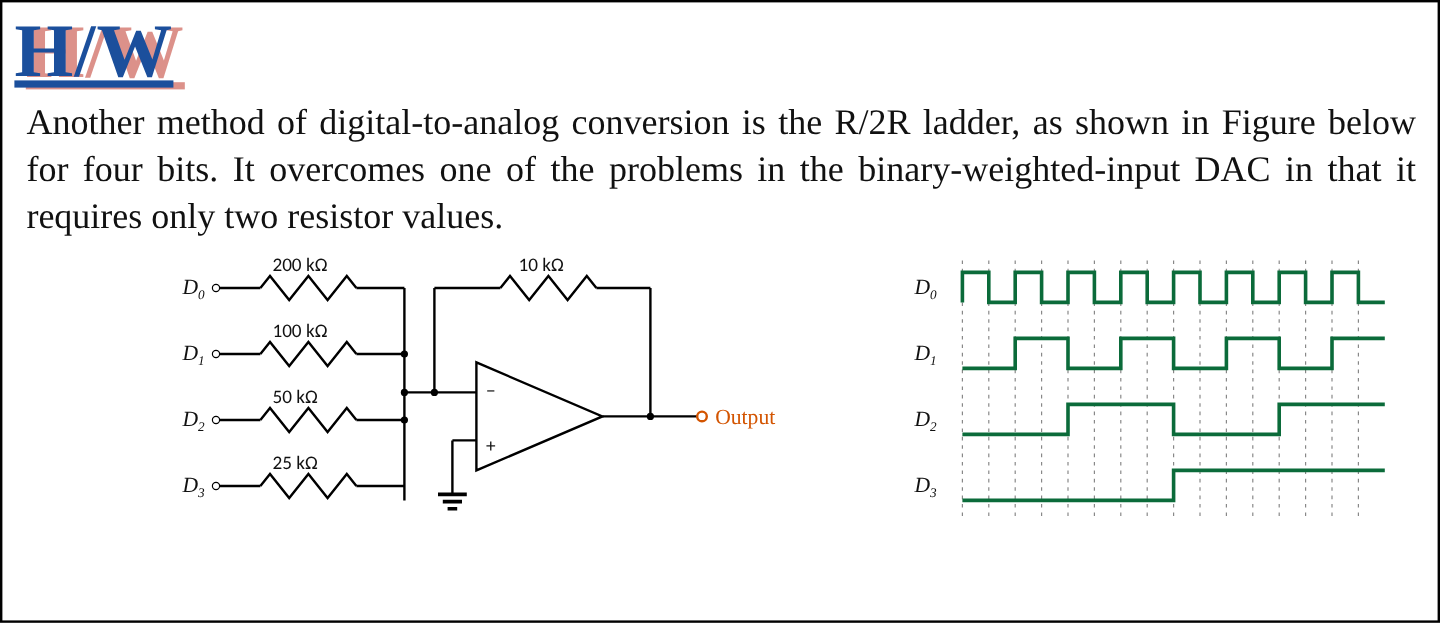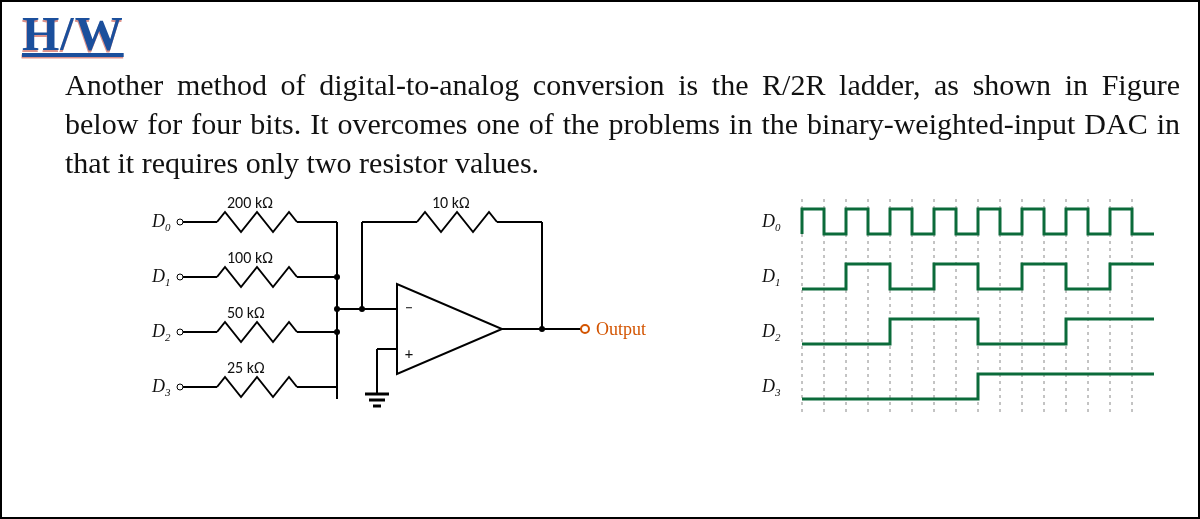--- a/index.html
+++ b/index.html
@@ -7,25 +7,25 @@
     padding: 0;
     font-family: "Times New Roman", Georgia, serif;
     background: #fff;
     width: 1200px;
     height: 519px;
     overflow: hidden;
     box-sizing: border-box;
     border: 2px solid #000;
   }
   .title {
-    font-size: 48px;
+    font-size: 63px;
     font-weight: 700;
     color: #1b4f9c;
     text-decoration: underline;
-    padding: 4px 18px 0 20px;
+    padding: 4px 18px 0 10px;
     letter-spacing: 1px;
     position: relative;
     display: inline-block;
   }
   .title::after {
     content: "H/W";
     position: absolute;
     left: 18px;
     top: 4px;
     color: #c0392b;
@@ -33,21 +33,20 @@
     text-decoration: underline;
     transform: translate(1.5px,1.5px);
     opacity: 0.55;
   }
   .body-text {
     font-size: 30px;
     line-height: 1.3;
     padding: 4px 18px 8px 20px;
     text-align: justify;
     color: #111;
-    margin-left: 43px;
   }
   .figure-area {
     display: flex;
     flex-direction: row;
     justify-content: flex-start;
     padding: 4px 0 0 0;
   }
   .left-schematic { width: 580px; margin-left: 120px; position: relative; }
   .right-timing   { width: 420px; margin-left: 40px; position: relative; }
   svg text { font-family: "Times New Roman", Georgia, serif; }

